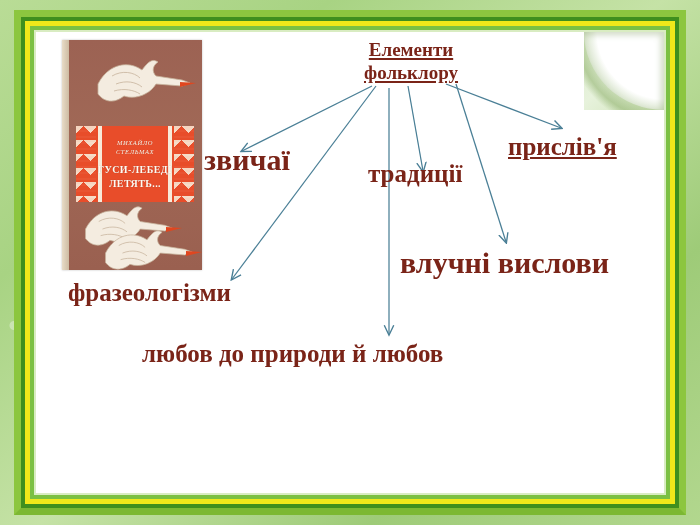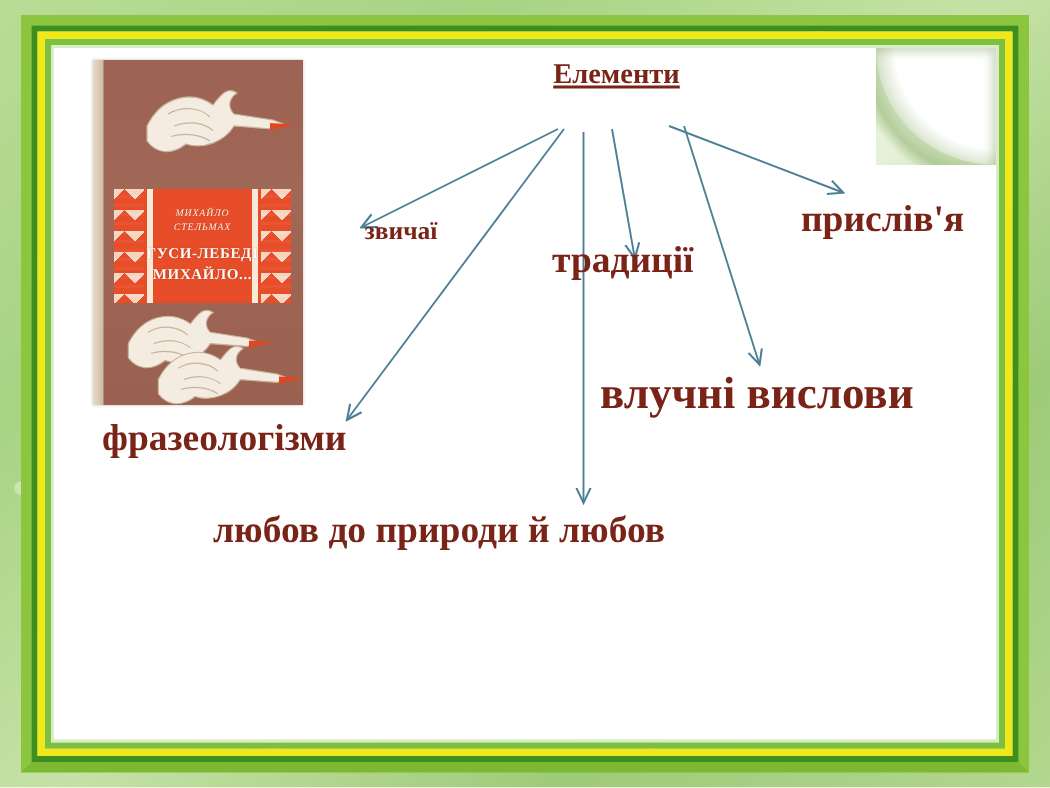--- a/index.html
+++ b/index.html
@@ -204,23 +204,23 @@
     line-height: 1.22;
     color: #7a2418;
   }
   .title-box span {
     text-decoration: underline;
     text-decoration-thickness: 1.5px;
     text-underline-offset: 2px;
     margin-top: 12px;
   }
 
-  .l-zvychai      { left: 168px; top: 113px; font-size: 17px; margin-left: 39px; }
+  .l-zvychai      { left: 168px; top: 113px; font-size: 30px; }
   .l-tradytsii    { left: 332px; top: 129px; font-size: 25px; }
-  .l-pryslivya    { left: 498px; top: 102px; font-size: 25px; }
+  .l-pryslivya    { left: 472px; top: 102px; font-size: 25px; text-decoration: underline; }
   .l-vluchni      { left: 364px; top: 216px; font-size: 30px; }
   .l-frazeo       { left: 32px;  top: 248px; font-size: 25px; }
   .l-lyubov       { left: 106px; top: 309px; font-size: 25px; }
 </style>
 </head>
 <body>
 
 <div class="slide">
 
   <div class="band band-1"></div>
@@ -260,21 +260,21 @@
         </div>
         <div class="book-band-white bw1"></div>
         <div class="book-band-white bw2"></div>
 
         <div class="book-author">
           <div>МИХАЙЛО</div>
           <div>СТЕЛЬМАХ</div>
         </div>
         <div class="book-title">
           <div>ГУСИ-ЛЕБЕДІ</div>
-          <div>МИХАЙЛО...</div>
+          <div>ЛЕТЯТЬ...</div>
         </div>
       </div>
 
       
       <svg class="goose" style="left:16px; top:160px;" width="98" height="60" viewBox="0 0 104 62">
         <path d="M8 30 C18 10 38 6 52 16 C58 8 62 4 68 8 C62 12 62 18 66 22 L92 26 L100 29 L92 32 L66 30 C60 40 46 46 34 42 C24 50 14 48 8 40 Z"></path>
         <path d="M22 22 C32 16 44 18 50 24" fill="none"></path>
         <path d="M26 30 C36 26 46 28 52 33" fill="none"></path>
         <path d="M24 37 C34 34 44 36 50 40" fill="none"></path>
       </svg>
@@ -310,20 +310,21 @@
         <path d="M420 52 L470 210"></path>
 
         <path d="M340 54 L196 247"></path>
 
         <path d="M353 56 L353 302"></path>
       </g>
     </svg>
 
     <div class="title-box">
       <span>Елементи</span><br>
+      <span>фольклору</span>
     </div>
 
     <div class="lbl l-zvychai">звичаї</div>
     <div class="lbl l-tradytsii">традиції</div>
     <div class="lbl l-pryslivya">прислів'я</div>
     <div class="lbl l-vluchni">влучні вислови</div>
     <div class="lbl l-frazeo">фразеологізми</div>
     <div class="lbl l-lyubov">любов до природи й любов</div>
 
   </div>

